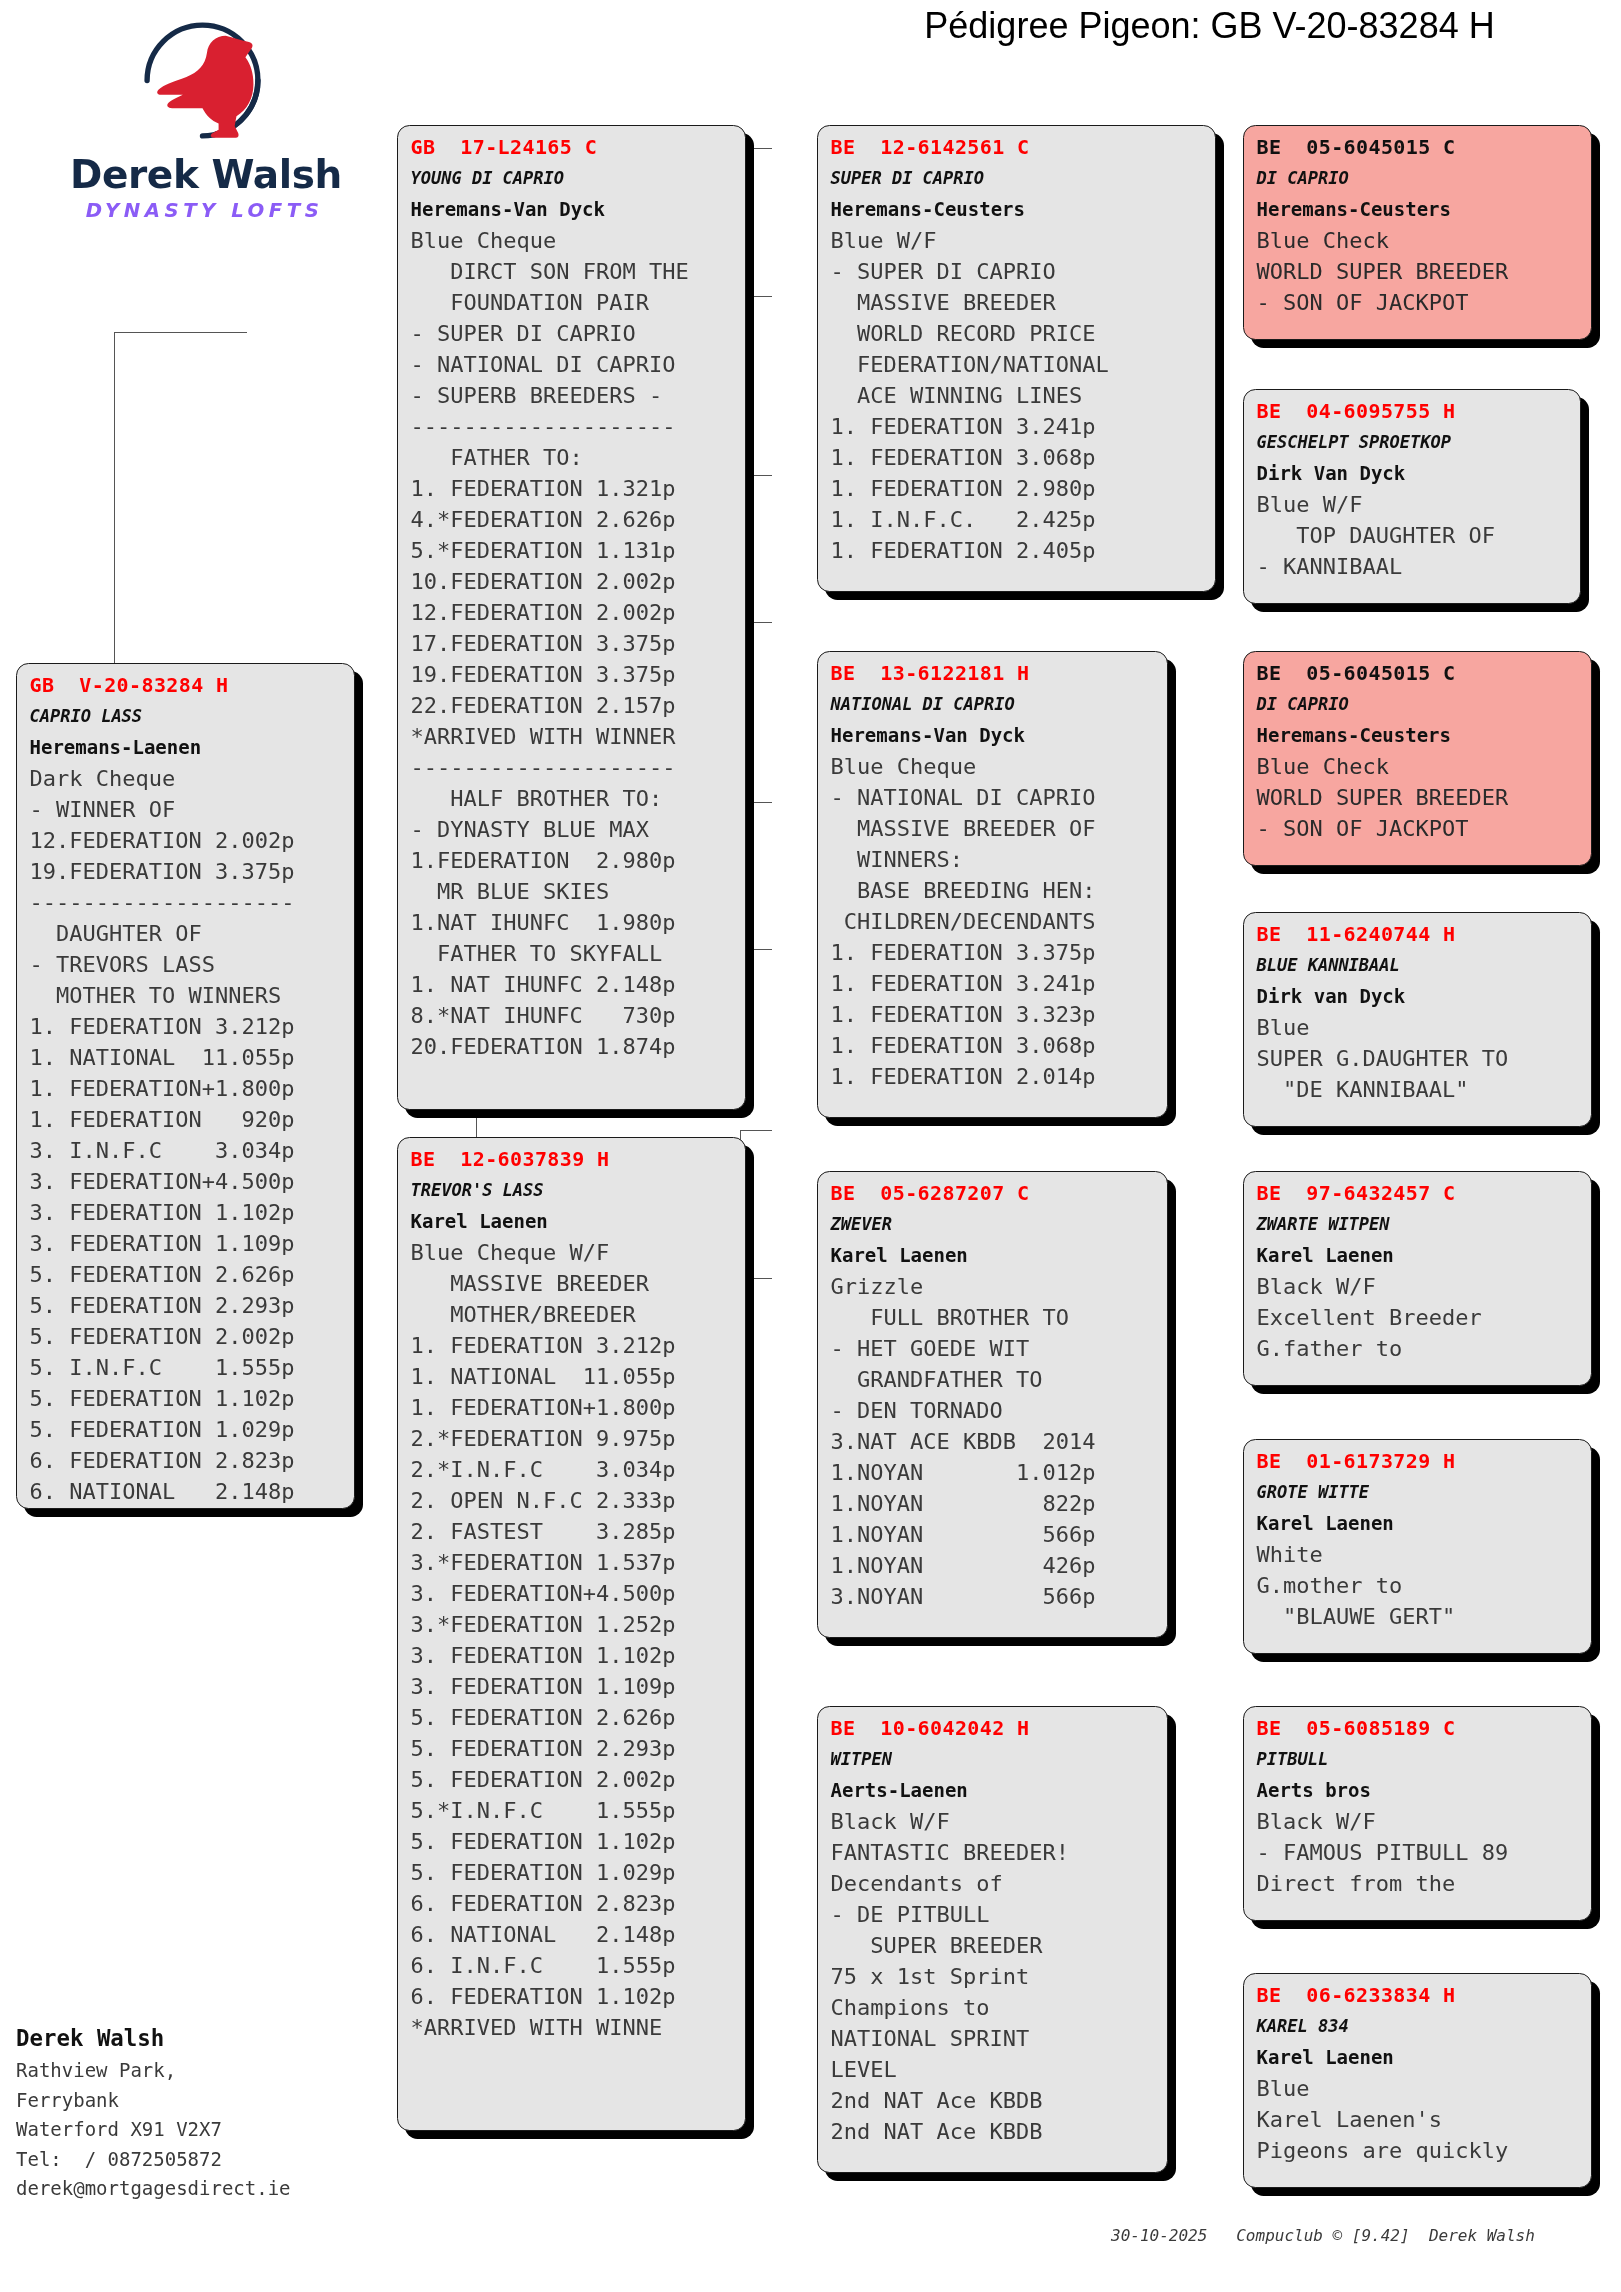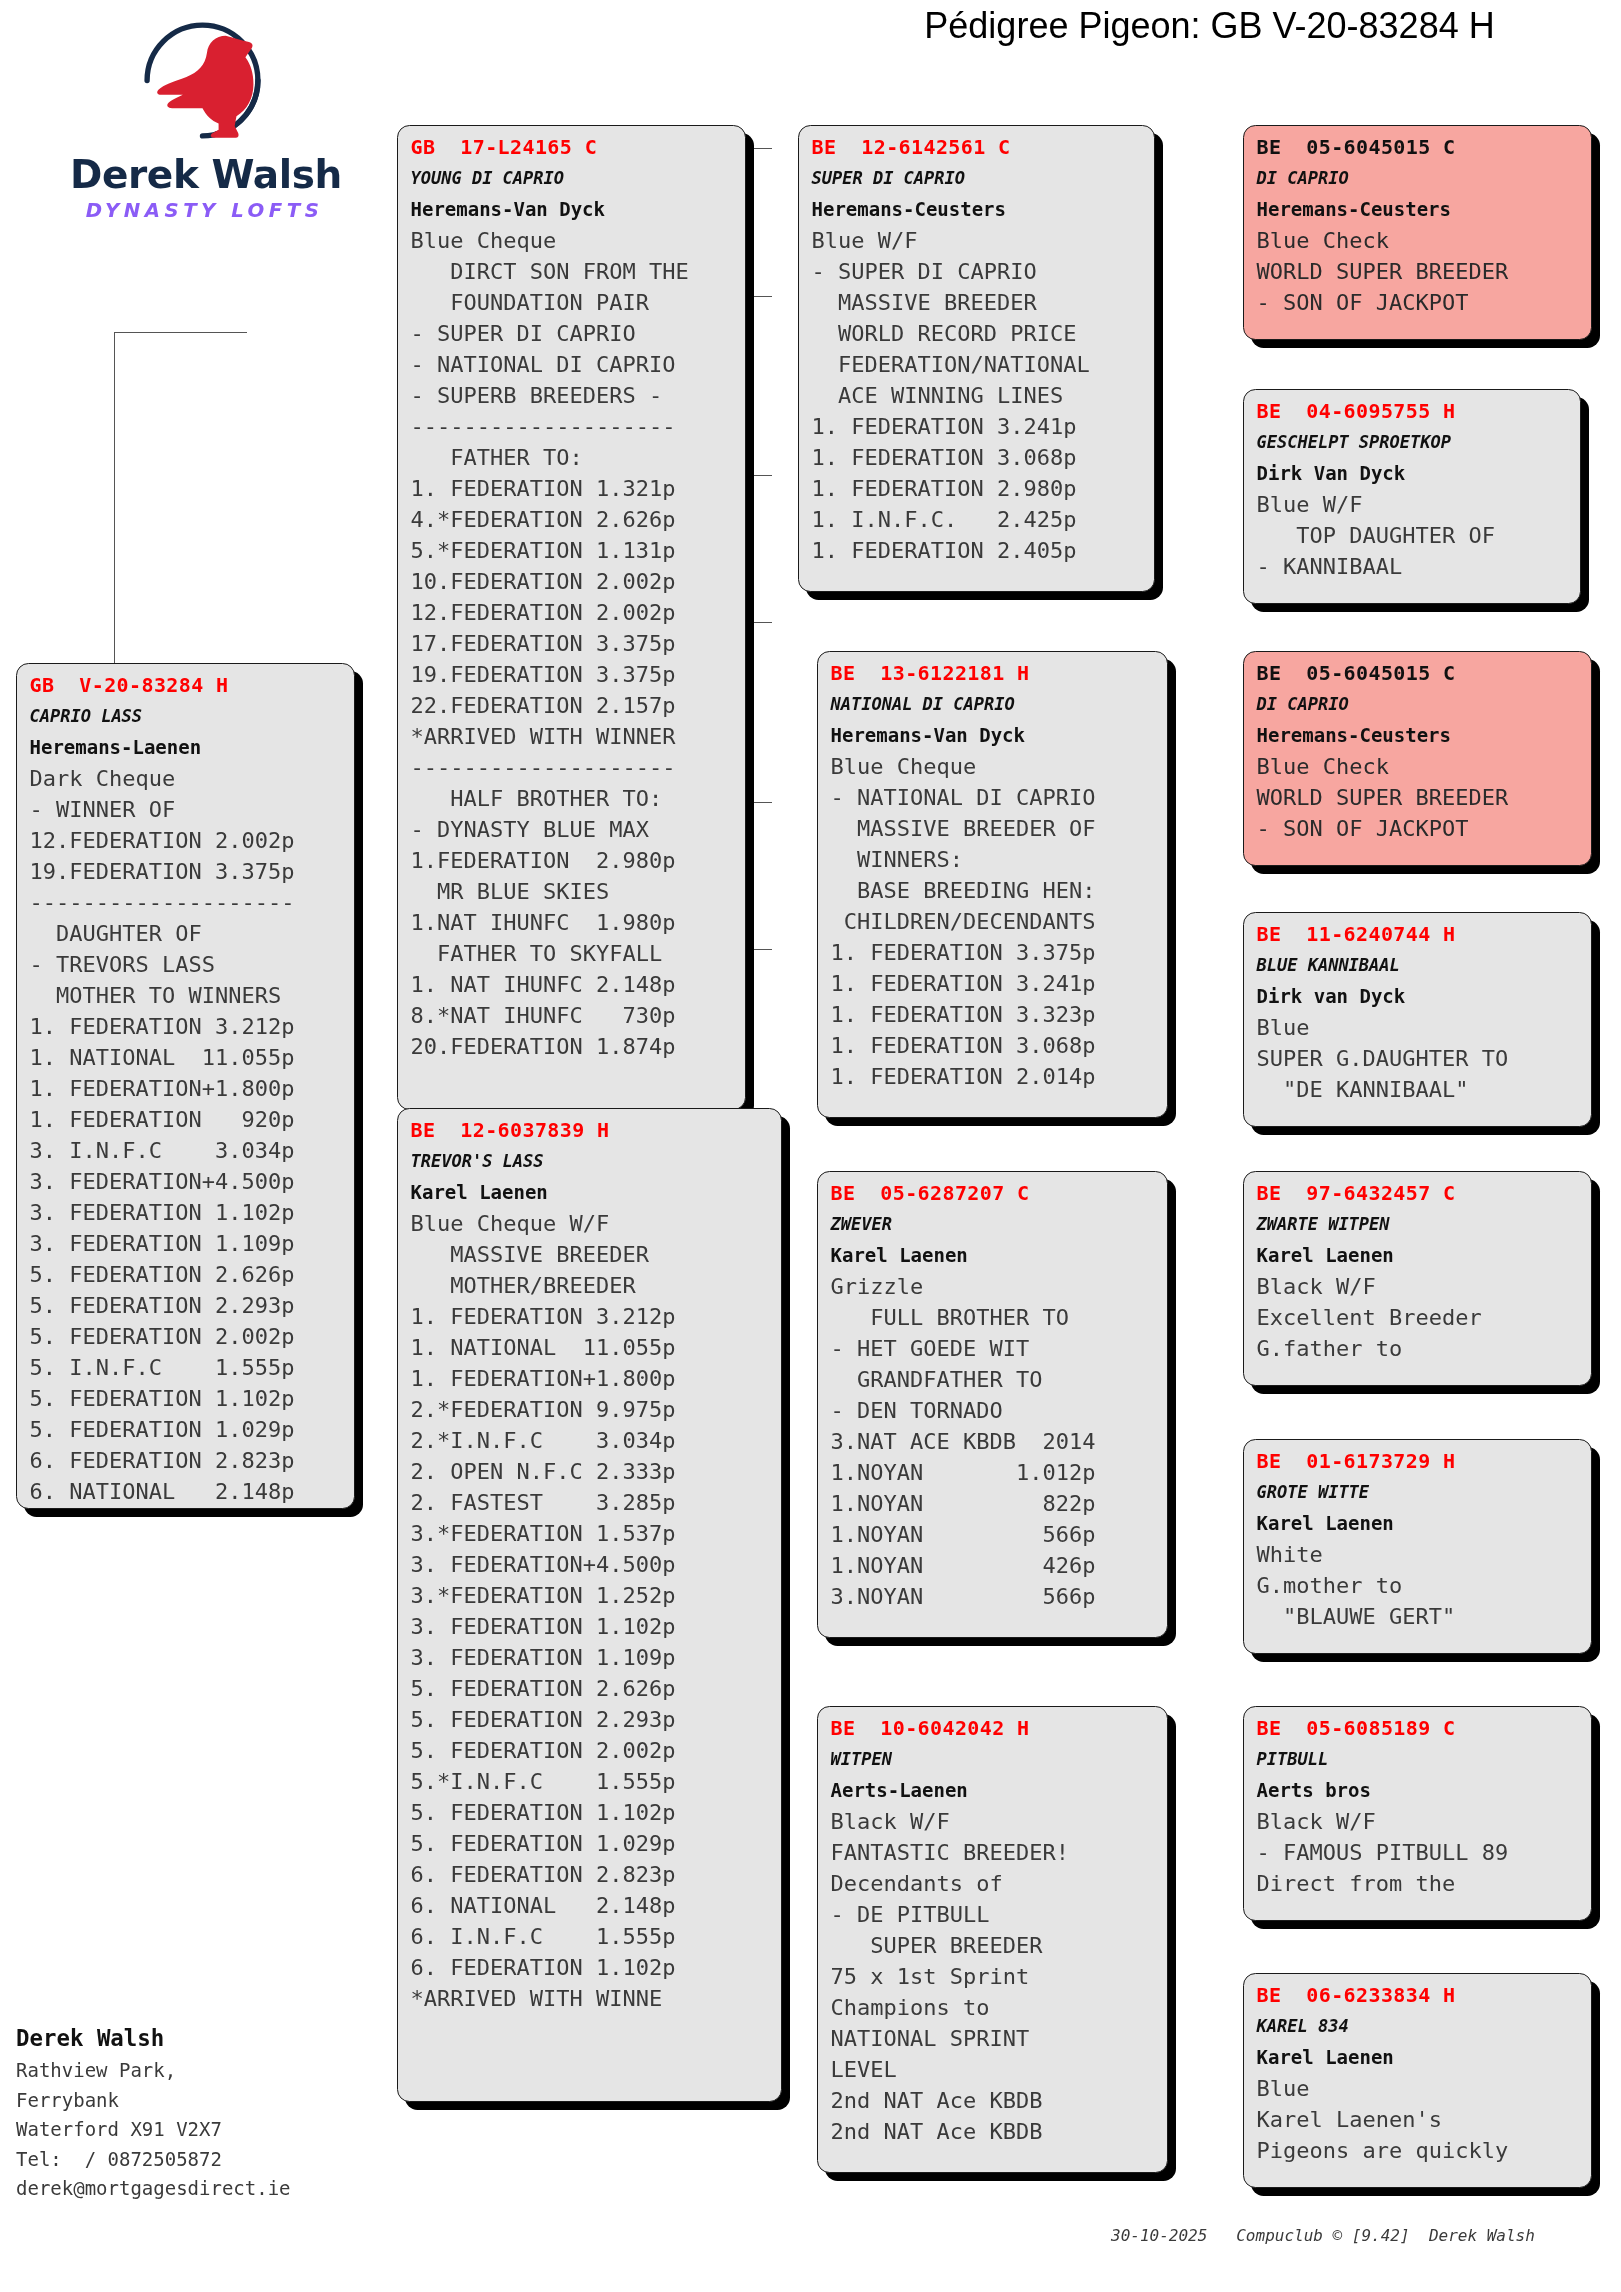--- a/index.html
+++ b/index.html
@@ -159,21 +159,21 @@
 - DYNASTY BLUE MAX
 1.FEDERATION  2.980p
   MR BLUE SKIES
 1.NAT IHUNFC  1.980p
   FATHER TO SKYFALL
 1. NAT IHUNFC 2.148p
 8.*NAT IHUNFC   730p
 20.FEDERATION 1.874p</div>
   </div>
 
-  <div class="box" style="left:397px;top:1108px;width:385px;height:994px;">
+  <div class="box" style="left:397px;top:1137px;width:349px;height:994px;">
     <div class="ring">BE  12-6037839 H</div>
     <div class="name">TREVOR'S LASS</div>
     <div class="fancier">Karel Laenen</div>
     <div class="lines">Blue Cheque W/F
    MASSIVE BREEDER
    MOTHER/BREEDER
 1. FEDERATION 3.212p
 1. NATIONAL  11.055p
 1. FEDERATION+1.800p
 2.*FEDERATION 9.975p
@@ -191,21 +191,21 @@
 5.*I.N.F.C    1.555p
 5. FEDERATION 1.102p
 5. FEDERATION 1.029p
 6. FEDERATION 2.823p
 6. NATIONAL   2.148p
 6. I.N.F.C    1.555p
 6. FEDERATION 1.102p
 *ARRIVED WITH WINNE</div>
   </div>
 
-  <div class="box" style="left:798px;top:125px;width:357px;height:467px;">
+  <div class="box" style="left:817px;top:125px;width:399px;height:467px;">
     <div class="ring">BE  12-6142561 C</div>
     <div class="name">SUPER DI CAPRIO</div>
     <div class="fancier">Heremans-Ceusters</div>
     <div class="lines">Blue W/F
 - SUPER DI CAPRIO
   MASSIVE BREEDER
   WORLD RECORD PRICE
   FEDERATION/NATIONAL
   ACE WINNING LINES
 1. FEDERATION 3.241p

